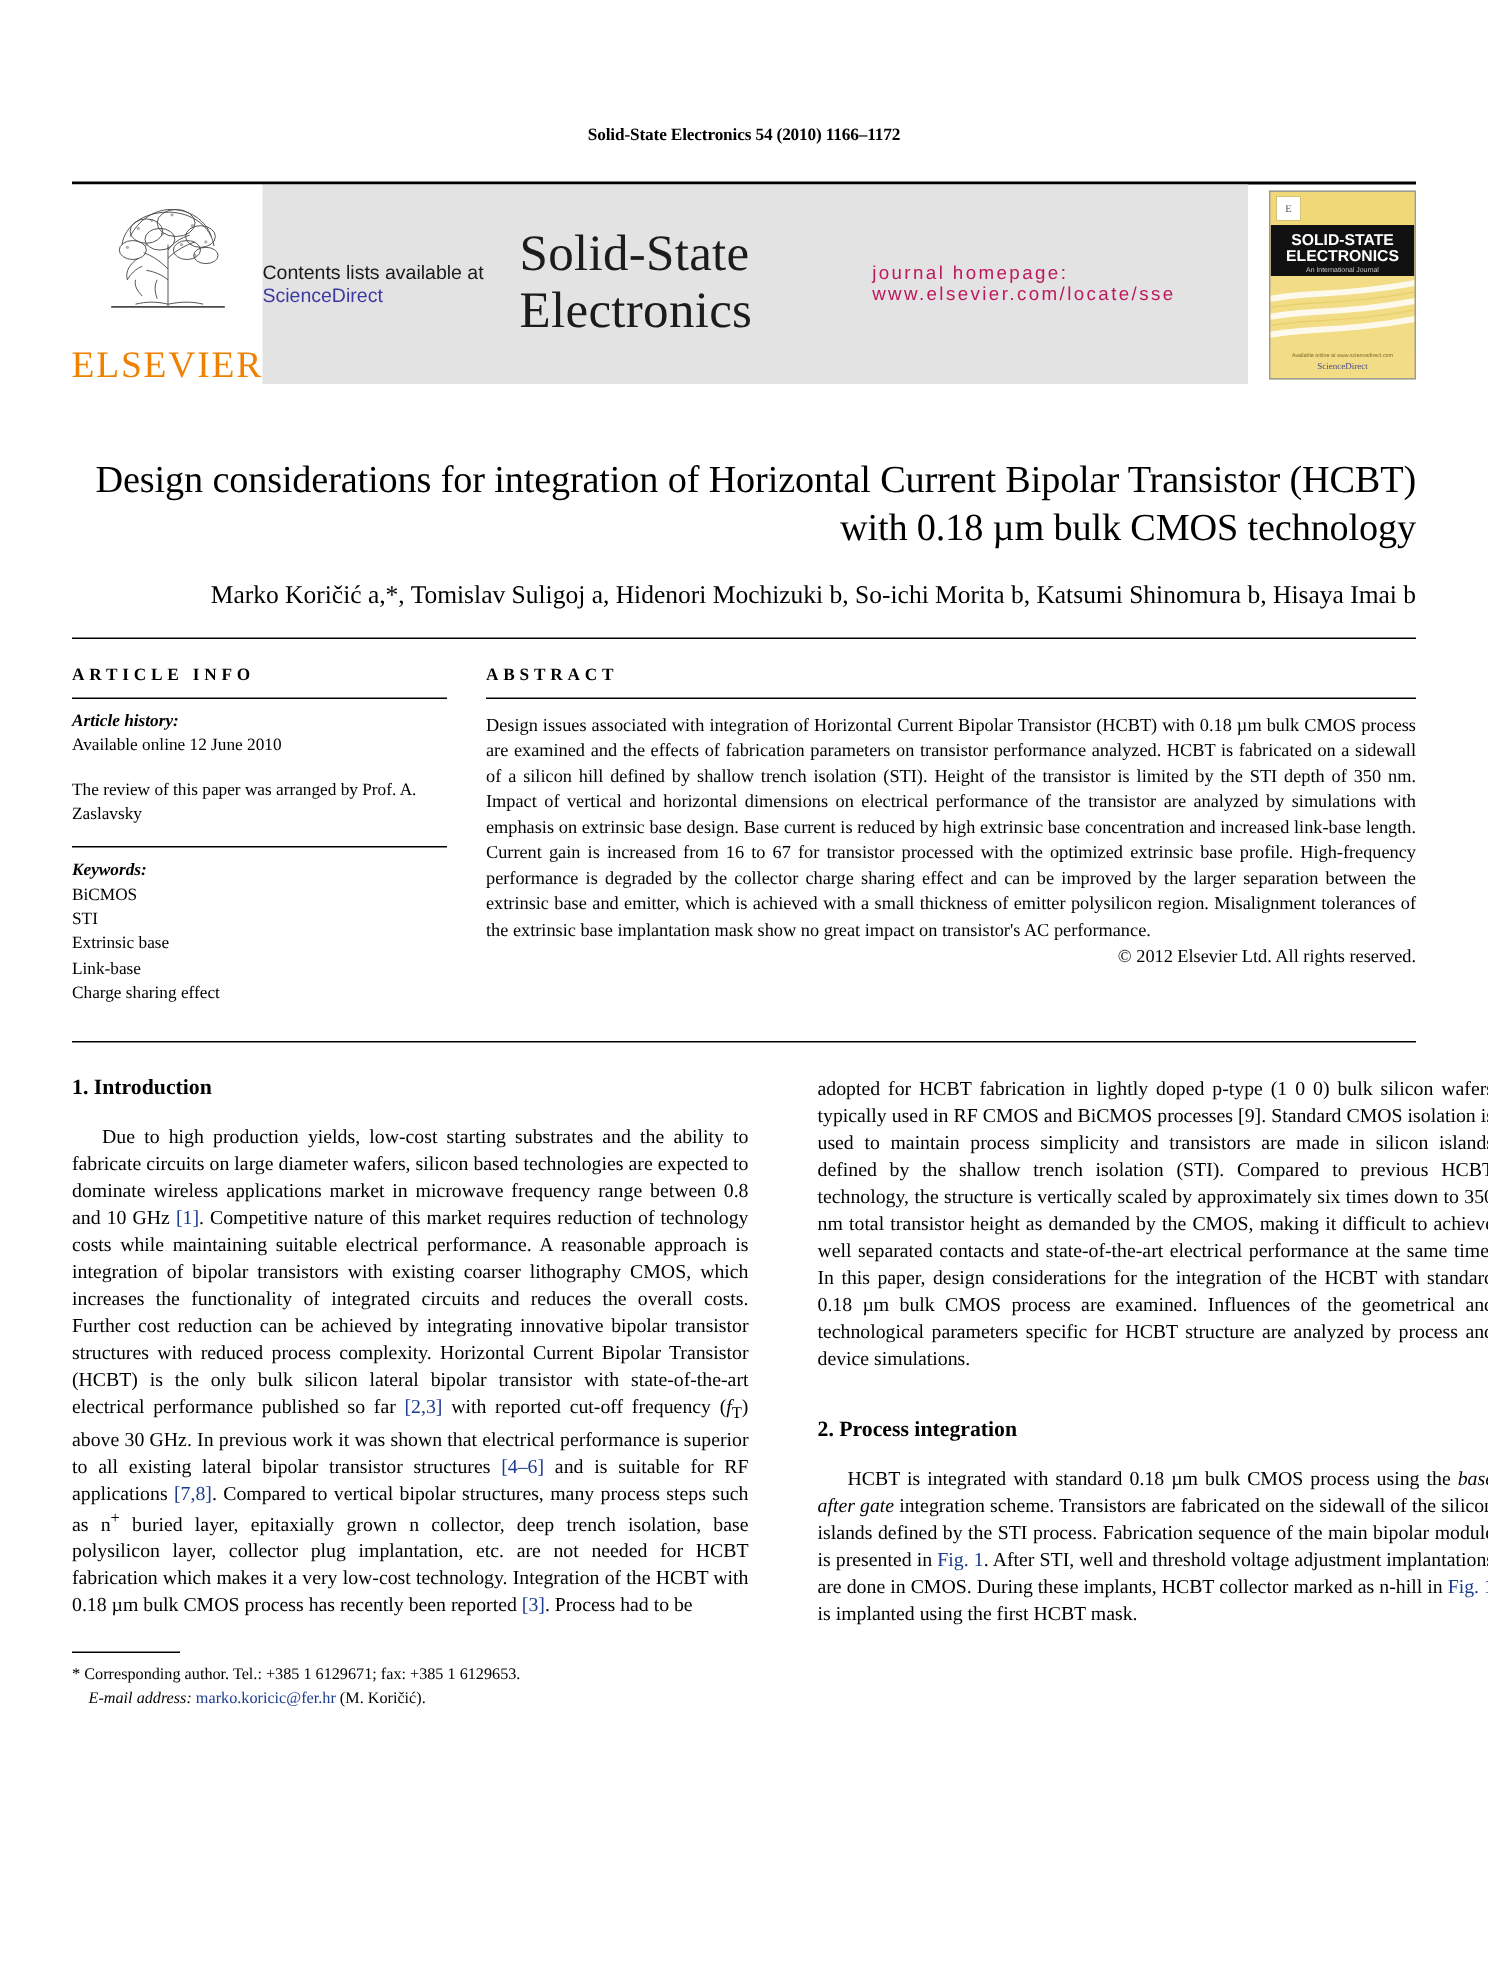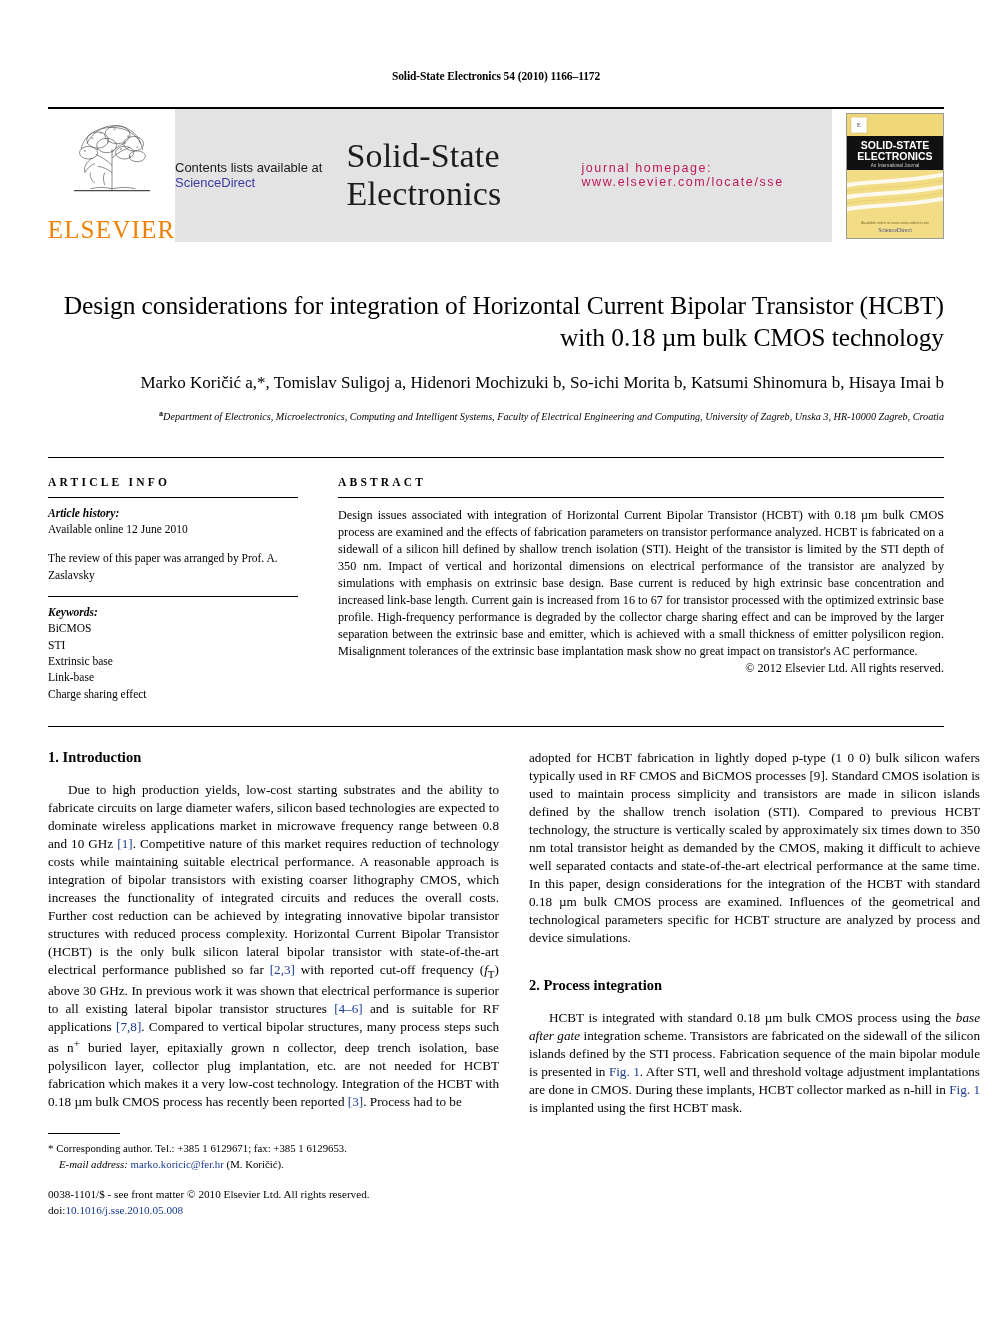--- a/index.html
+++ b/index.html
@@ -14,21 +14,21 @@
     color: #000000;
     position: relative;
     overflow: hidden;
   }
 
   .page {
     position: relative;
     width: 992px;
     height: 1323px;
     box-sizing: border-box;
-    padding: 0 48px;
+    padding: 14px 48px;
   }
 
   
   .running-head {
     text-align: center;
     font-size: 11.5px;
     font-weight: bold;
     letter-spacing: -0.1px;
     padding-top: 70px;
   }
@@ -132,25 +132,25 @@
     line-height: 1.42;
   }
   .affiliations sup {
     font-style: normal;
     font-weight: bold;
     font-size: 8px;
   }
 
   
   .info-abstract {
-    margin-top: 32px;
+    margin-top: 15px;
     border-top: 1.6px solid #000;
     padding-top: 18px;
     display: flex;
-    gap: 40px;
+    gap: 26px;
   }
   .col-info { width: 250px; flex: 0 0 250px; }
   .col-abstract { flex: 1 1 auto; }
 
   .sec-head {
     font-family: "Liberation Serif", serif;
     font-weight: bold;
     font-size: 11.5px;
     letter-spacing: 3.2px;
     margin-bottom: 9px;
@@ -175,21 +175,21 @@
     font-size: 12.2px;
     margin-top: 1px;
   }
 
   
   .body-wrap {
     margin-top: 24px;
     border-top: 1.6px solid #000;
     padding-top: 22px;
     display: flex;
-    gap: 30px;
+    gap: 46px;
   }
   .bcol { width: 451px; flex: 0 0 451px; position: relative; }
   h2.sec-title {
     font-family: "Liberation Serif", serif;
     font-size: 14.5px;
     font-weight: bold;
     margin: 0 0 15px 0;
   }
   h2.sec-title.spaced { margin-top: 30px; }
   p.para {
@@ -309,21 +309,20 @@
           <text x="48" y="118" font-family="Liberation Serif, serif" font-size="6" fill="#4a4a8a" text-anchor="middle">ScienceDirect</text>
         </svg>
       </div>
     </div>
   </div>
 
   <div class="title-block">
     <h1 class="paper-title">Design considerations for integration of Horizontal Current Bipolar Transistor (HCBT) with 0.18 µm bulk CMOS technology</h1>
     <div class="authors">Marko Koričić a,*, Tomislav Suligoj a, Hidenori Mochizuki b, So-ichi Morita b, Katsumi Shinomura b, Hisaya Imai b</div>
     <div class="affiliations">
-      <div><sup>a</sup><span>Department of Electronics, Microelectronics, Computing and Intelligent Systems, Faculty of Electrical Engineering and Computing, University of Zagreb, Unska 3, HR-10000 Zagreb, Croatia</span></div>
     </div>
   </div>
 
   <div class="info-abstract">
 
     <div class="col-info">
       <div class="sec-head">ARTICLE INFO</div>
       <div class="rule"></div>
       <div class="info-group">
         <div class="info-label">Article history:</div>
@@ -353,24 +352,20 @@
   <div class="body-wrap">
 
     <div class="bcol">
       <h2 class="sec-title">1. Introduction</h2>
       <p class="para"><span>Due to high production yields, low-cost starting substrates and the ability to fabricate circuits on large diameter wafers, silicon based technologies are expected to dominate wireless applications market in microwave frequency range between 0.8 and 10 GHz </span><span class="ref">[1]</span><span>. Competitive nature of this market requires reduction of technology costs while maintaining suitable electrical performance. A reasonable approach is integration of bipolar transistors with existing coarser lithography CMOS, which increases the functionality of integrated circuits and reduces the overall costs. Further cost reduction can be achieved by integrating innovative bipolar transistor structures with reduced process complexity. Horizontal Current Bipolar Transistor (HCBT) is the only bulk silicon lateral bipolar transistor with state-of-the-art electrical performance published so far </span><span class="ref">[2,3]</span><span> with reported cut-off frequency (</span><span class="ital">f</span><sub>T</sub><span>) above 30 GHz. In previous work it was shown that electrical performance is superior to all existing lateral bipolar transistor structures </span><span class="ref">[4–6]</span><span> and is suitable for RF applications </span><span class="ref">[7,8]</span><span>. Compared to vertical bipolar structures, many process steps such as n</span><sup>+</sup><span> buried layer, epitaxially grown n collector, deep trench isolation, base polysilicon layer, collector plug implantation, etc. are not needed for HCBT fabrication which makes it a very low-cost technology. Integration of the HCBT with 0.18 µm bulk CMOS process has recently been reported </span><span class="ref">[3]</span><span>. Process had to be </span></p>
 
       <div class="footnote">
         <div class="footnote-rule"></div>
         <div class="footnote-text"><span class="star">*</span><span> Corresponding author. Tel.: +385 1 6129671; fax: +385 1 6129653.</span></div>
         <div class="footnote-text" style="padding-left:11px;text-indent:0;"><span class="em">E-mail address:</span> <span class="mail">marko.koricic@fer.hr</span><span> (M. Koričić).</span></div>
-        <div class="imprint">
-          <div>0038-1101/$ - see front matter © 2010 Elsevier Ltd. All rights reserved.</div>
-          <div><span>doi:</span><span class="doi">10.1016/j.sse.2010.05.008</span></div>
-        </div>
       </div>
     </div>
 
     <div class="bcol">
       <p class="para" style="text-indent:0;"><span>adopted for HCBT fabrication in lightly doped p-type (1 0 0) bulk silicon wafers typically used in RF CMOS and BiCMOS processes [9]. Standard CMOS isolation is used to maintain process simplicity and transistors are made in silicon islands defined by the shallow trench isolation (STI). Compared to previous HCBT technology, the structure is vertically scaled by approximately six times down to 350 nm total transistor height as demanded by the CMOS, making it difficult to achieve well separated contacts and state-of-the-art electrical performance at the same time. In this paper, design considerations for the integration of the HCBT with standard 0.18 µm bulk CMOS process are examined. Influences of the geometrical and technological parameters specific for HCBT structure are analyzed by process and device simulations.</span></p>
       <h2 class="sec-title spaced">2. Process integration</h2>
       <p class="para"><span>HCBT is integrated with standard 0.18 µm bulk CMOS process using the </span><span class="ital">base after gate</span><span> integration scheme. Transistors are fabricated on the sidewall of the silicon islands defined by the STI process. Fabrication sequence of the main bipolar module is presented in </span><span class="ref">Fig. 1</span><span>. After STI, well and threshold voltage adjustment implantations are done in CMOS. During these implants, HCBT collector marked as n-hill in </span><span class="ref">Fig. 1</span><span> is implanted using the first HCBT mask.</span></p>
     </div>
   </div>
 

